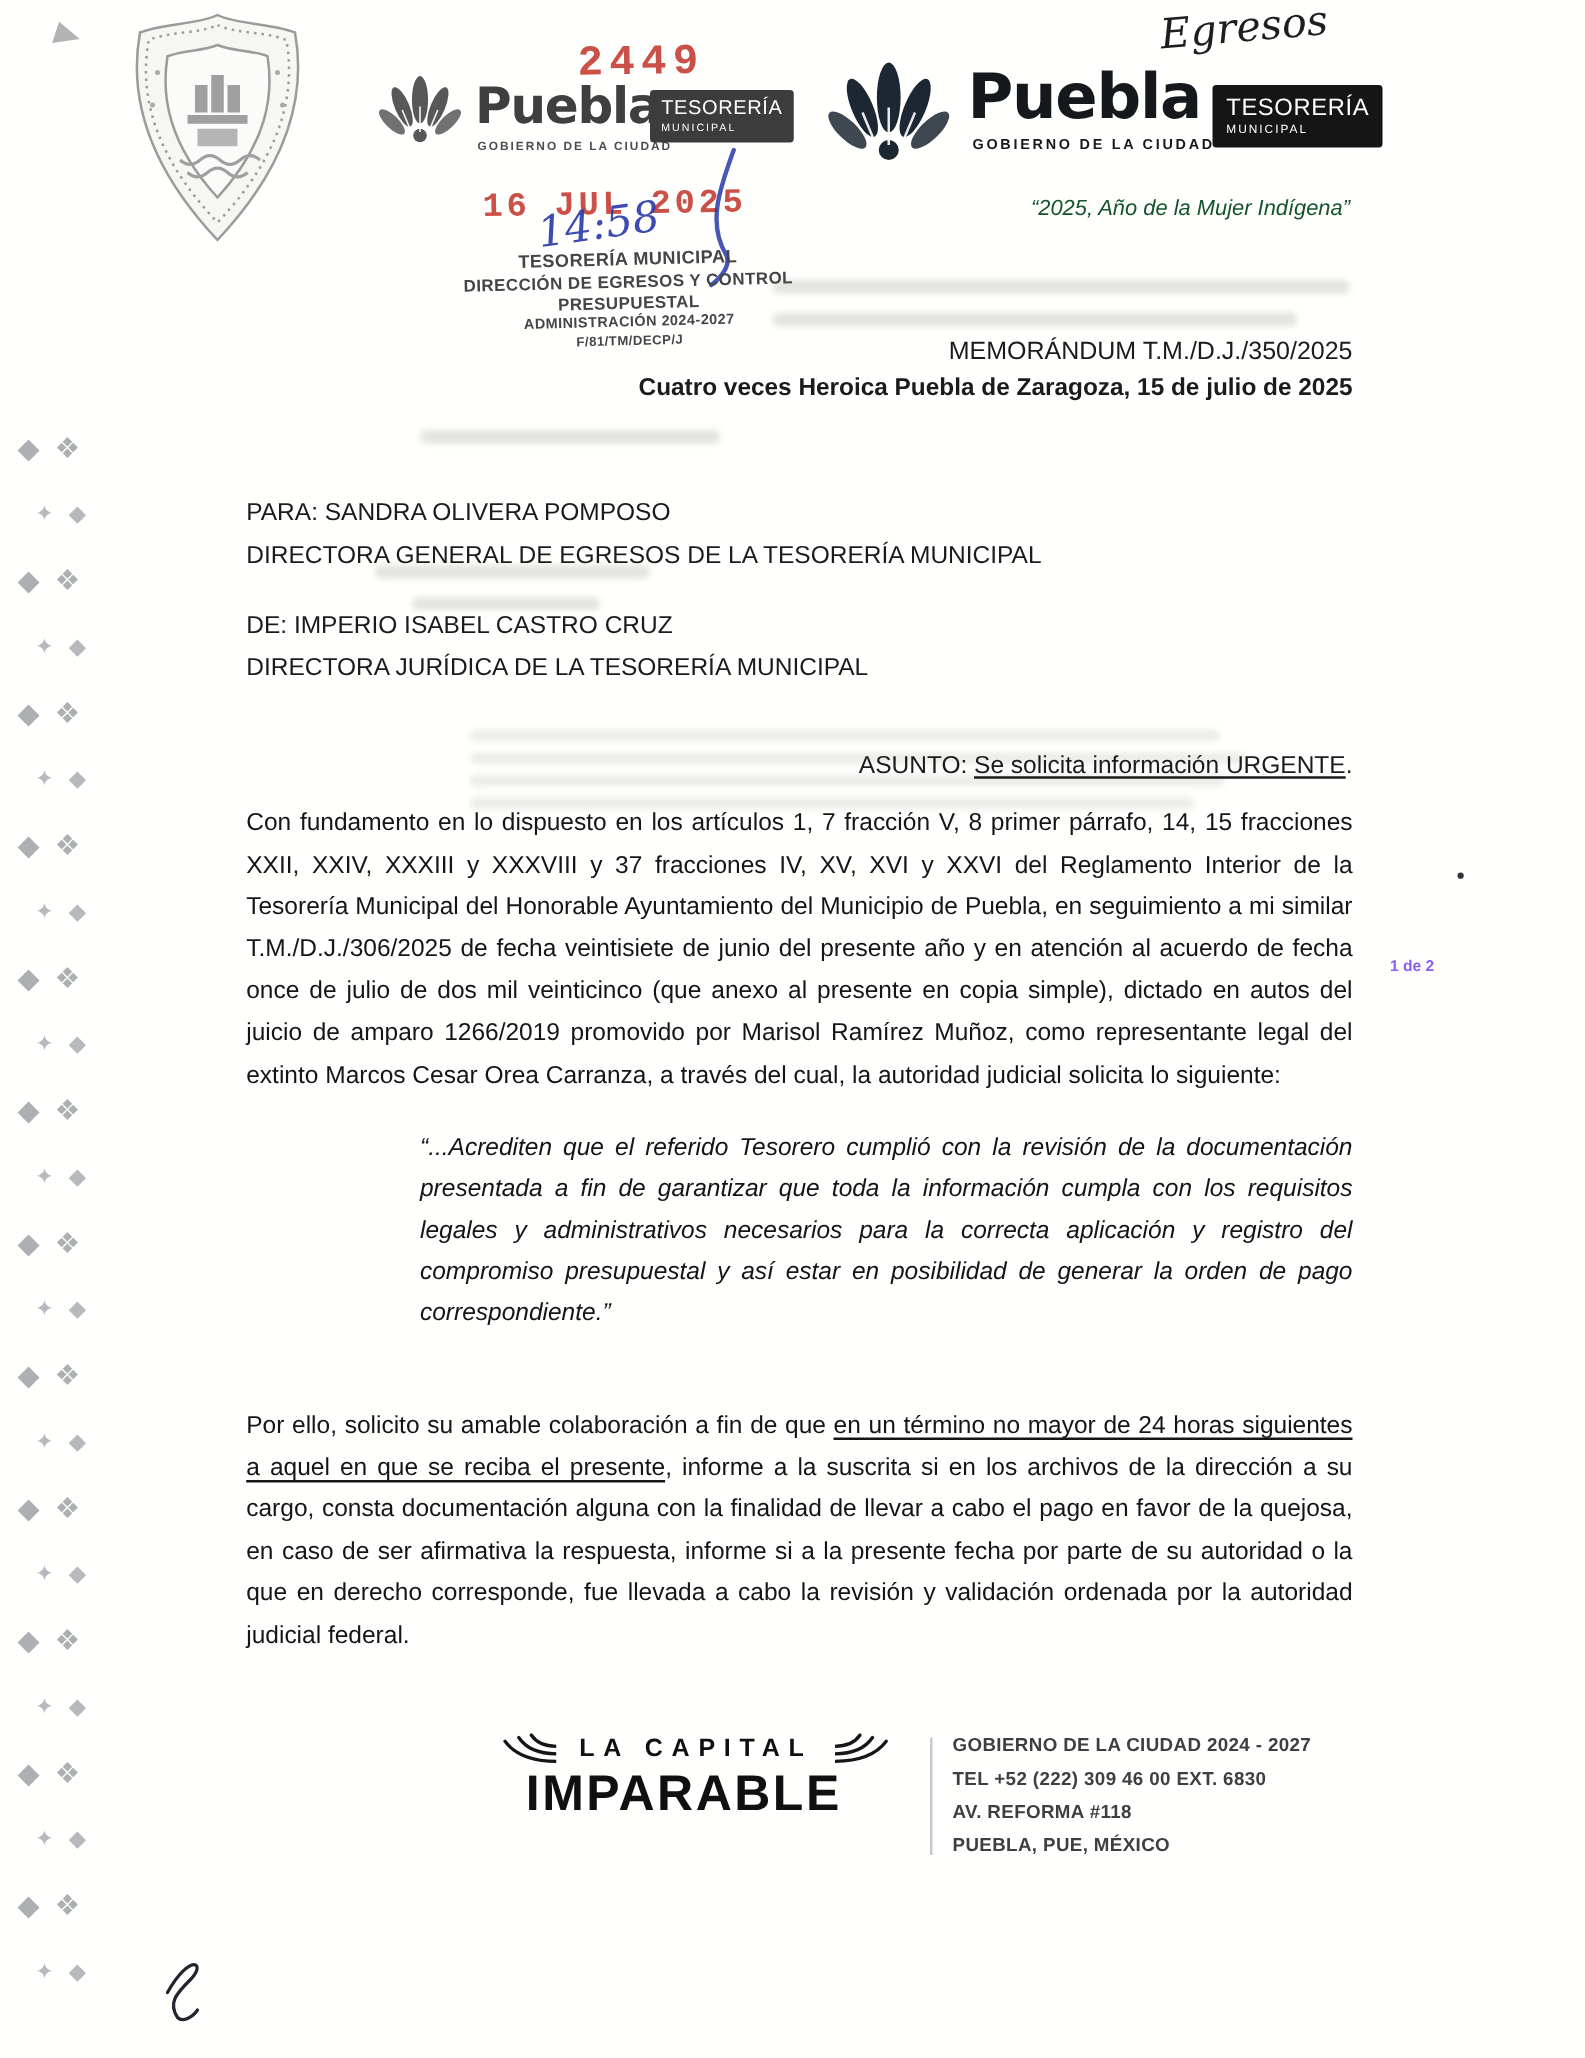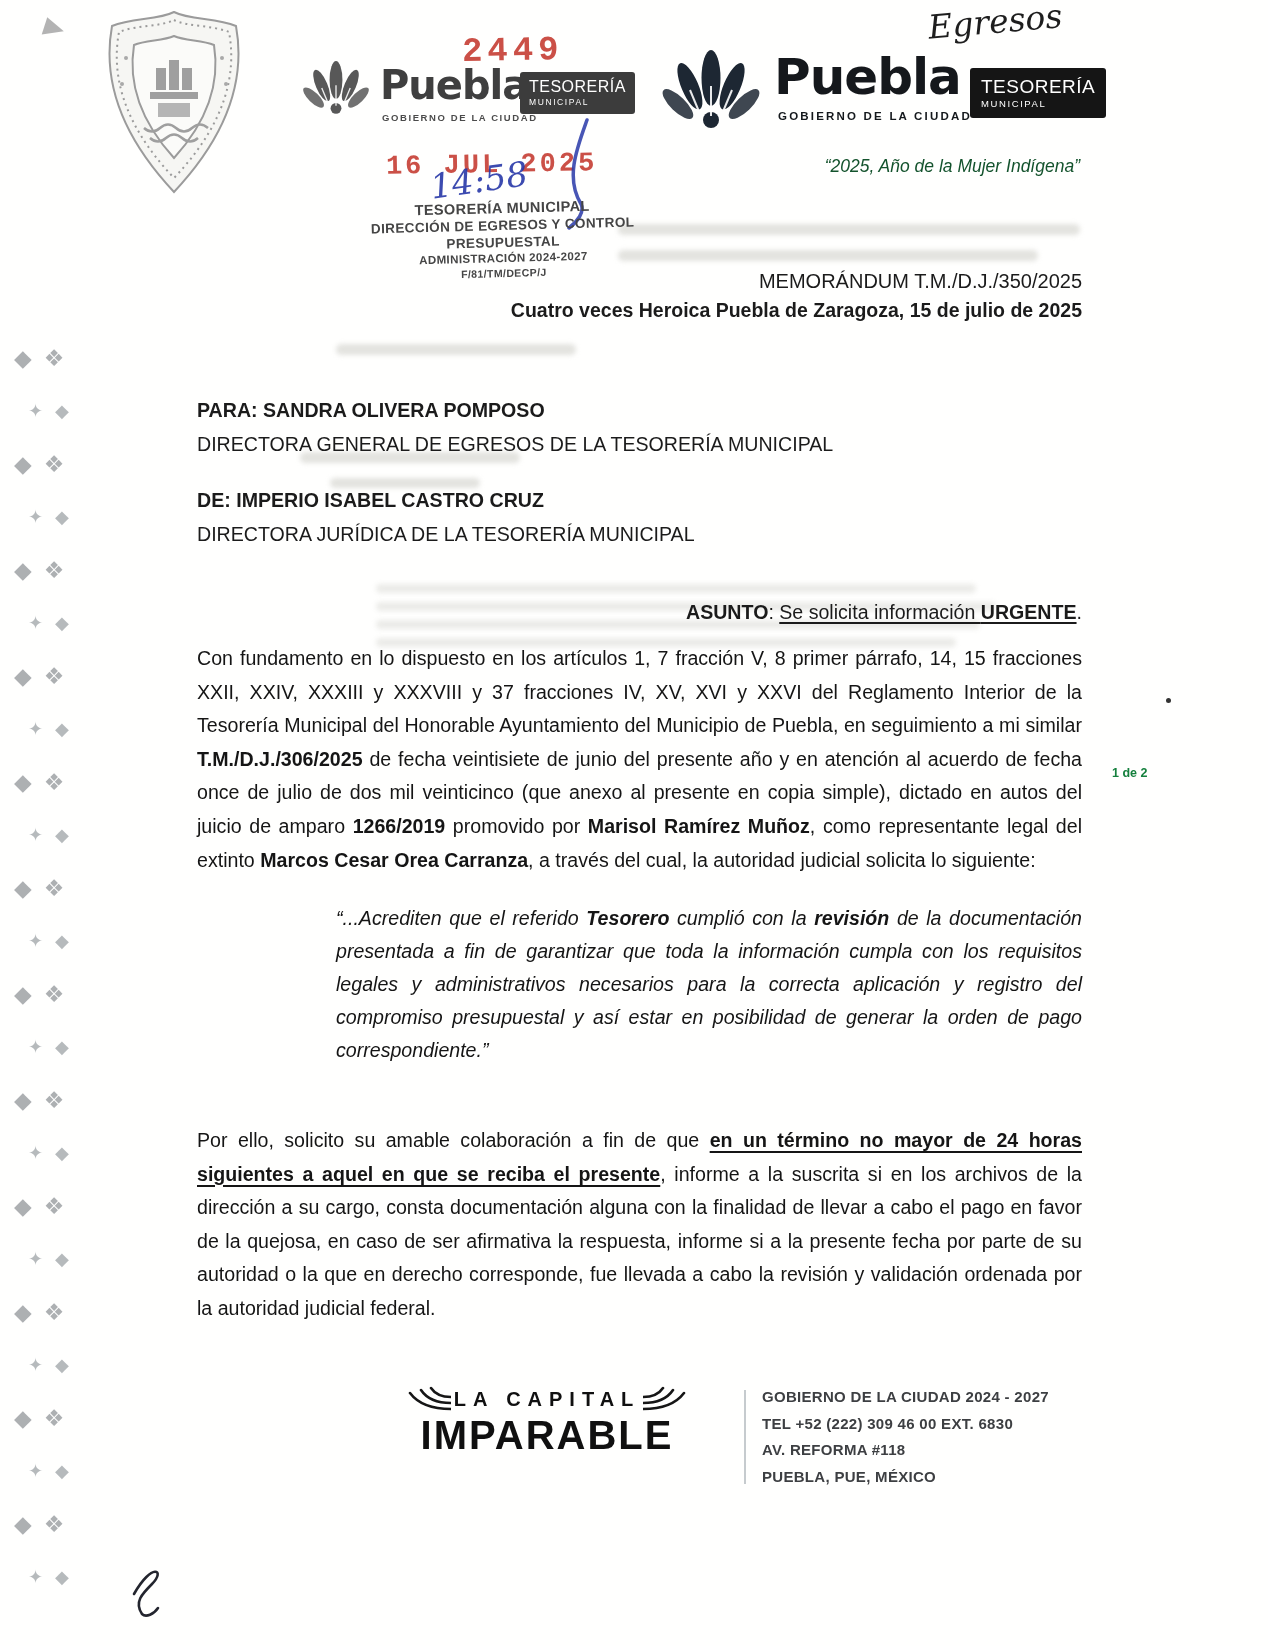--- a/index.html
+++ b/index.html
@@ -7,21 +7,21 @@
     --stamp-red:#c4392e;
     --ink-blue:#2838a8;
     --badge-black:#151515;
     --text:#1b1b1b;
   }
   *{box-sizing:border-box}
   html,body{margin:0;padding:0}
   body{background:#d9d9d6;font-family:"Liberation Sans",sans-serif;color:var(--text)}
   .sheet{position:relative;width:1268px;height:1646px;background:#fffffe;overflow:hidden}
   .abs{position:absolute}
-  .b{font-weight:700}
+  .b{font-weight:400}
   .i{font-style:italic}
   .u{text-decoration:underline;text-underline-offset:3px;text-decoration-thickness:1.5px}
   .u2{text-decoration:underline;text-underline-offset:4px;text-decoration-thickness:2.2px}
   .body-text{font-size:19.6px;line-height:33.6px;text-align:justify;color:#151515}
 
   
   .ornament-strip{left:14px;top:332px;width:88px;color:#8e9296;opacity:.72;filter:blur(.4px);pointer-events:none}
   .orn-row{height:53px;font-size:23px;letter-spacing:12px;line-height:53px;white-space:nowrap}
   .orn-row.odd{padding-left:14px;font-size:18px;color:#9aa0a4}
 
@@ -47,27 +47,27 @@
 
   
   .memo-ref{left:197px;top:270px;width:885px;text-align:right;font-size:20px;font-weight:400}
   .memo-date{left:197px;top:299px;width:885px;text-align:right;font-size:19.5px;font-weight:700}
   .slogan{left:640px;top:156px;width:440px;text-align:right;font-size:17.5px;font-style:italic;color:#14532d}
 
   .block{font-size:19.6px;line-height:33.6px}
 
   
   .capital-logo{left:382px;top:1386px;width:330px;text-align:center;color:#101010}
-  .capital-row{display:flex;align-items:center;justify-content:center;gap:3px}
+  .capital-row{display:flex;align-items:center;justify-content:flex-end;gap:18px}
   .capital-top{font-size:20px;font-weight:800;letter-spacing:7px;white-space:nowrap}
   .capital-bottom{font-size:40px;font-weight:800;letter-spacing:2px;margin-top:1px}
   .footer-contact{left:762px;top:1384px;font-size:15px;font-weight:700;line-height:26.5px;color:#3d3f42;letter-spacing:.3px}
   .footer-divider{left:744px;top:1390px;width:2px;height:94px;background:#98a0a6;opacity:.55}
 
-  .page-ind{left:1112px;top:766px;font-size:12.5px;font-weight:700;color:#15803d}
+  .page-ind{left:1112px;top:766px;font-size:12.5px;font-weight:700;color:#8b5cf6}
   .ink-dot{left:1166px;top:698px;width:5px;height:5px;border-radius:50%;background:#333}
 
   .scan-artifact{left:44px;top:20px;width:0;height:0;border-left:20px solid #9a9a9a;border-top:8px solid transparent;border-bottom:10px solid transparent;transform:rotate(18deg);opacity:.75}
 </style>
 </head>
 <body>
 
 <div class="sheet">
 
   <div class="abs scan-artifact"></div>

